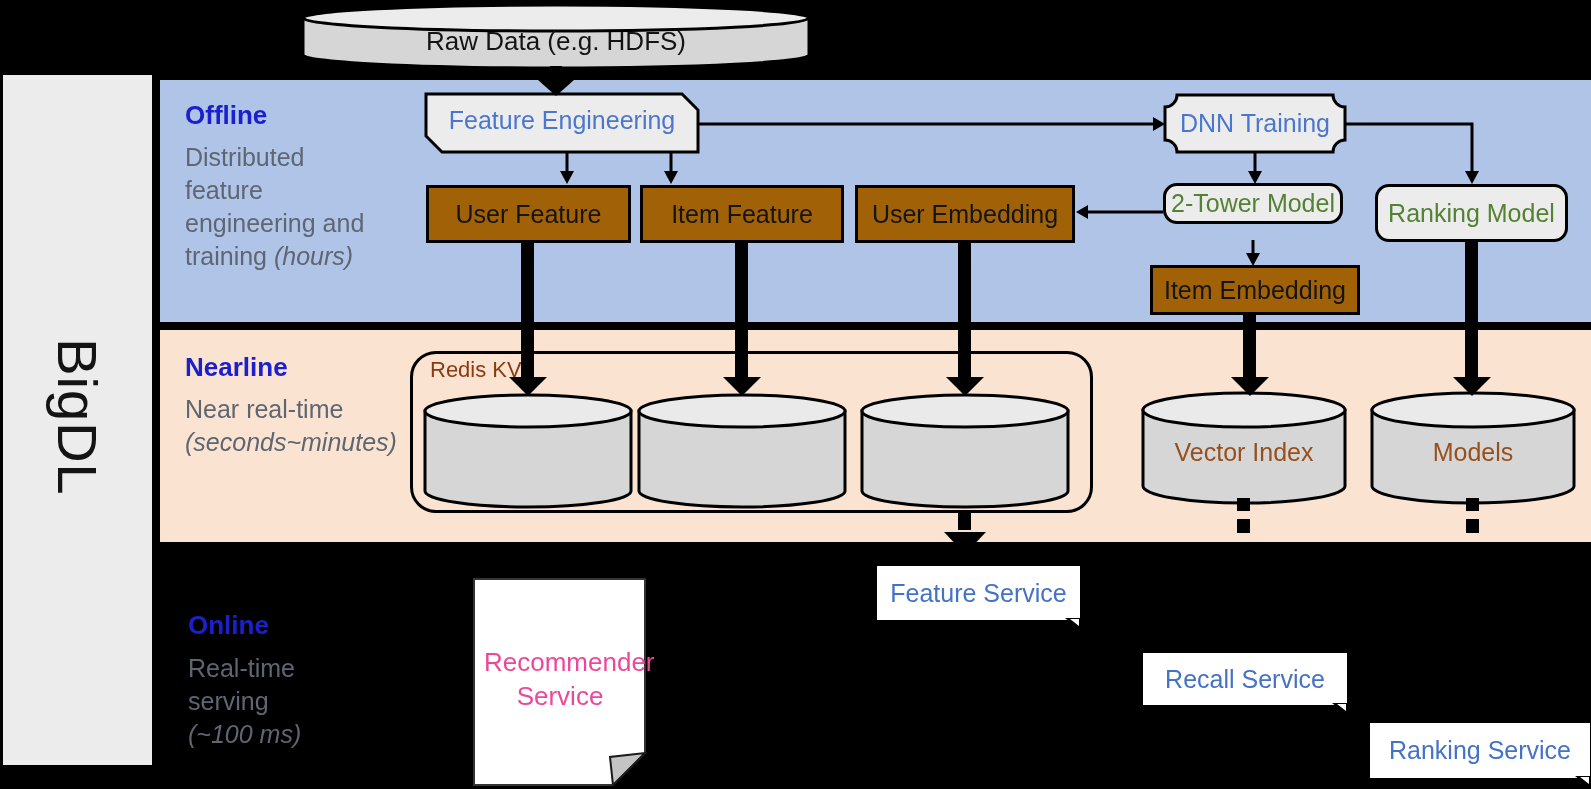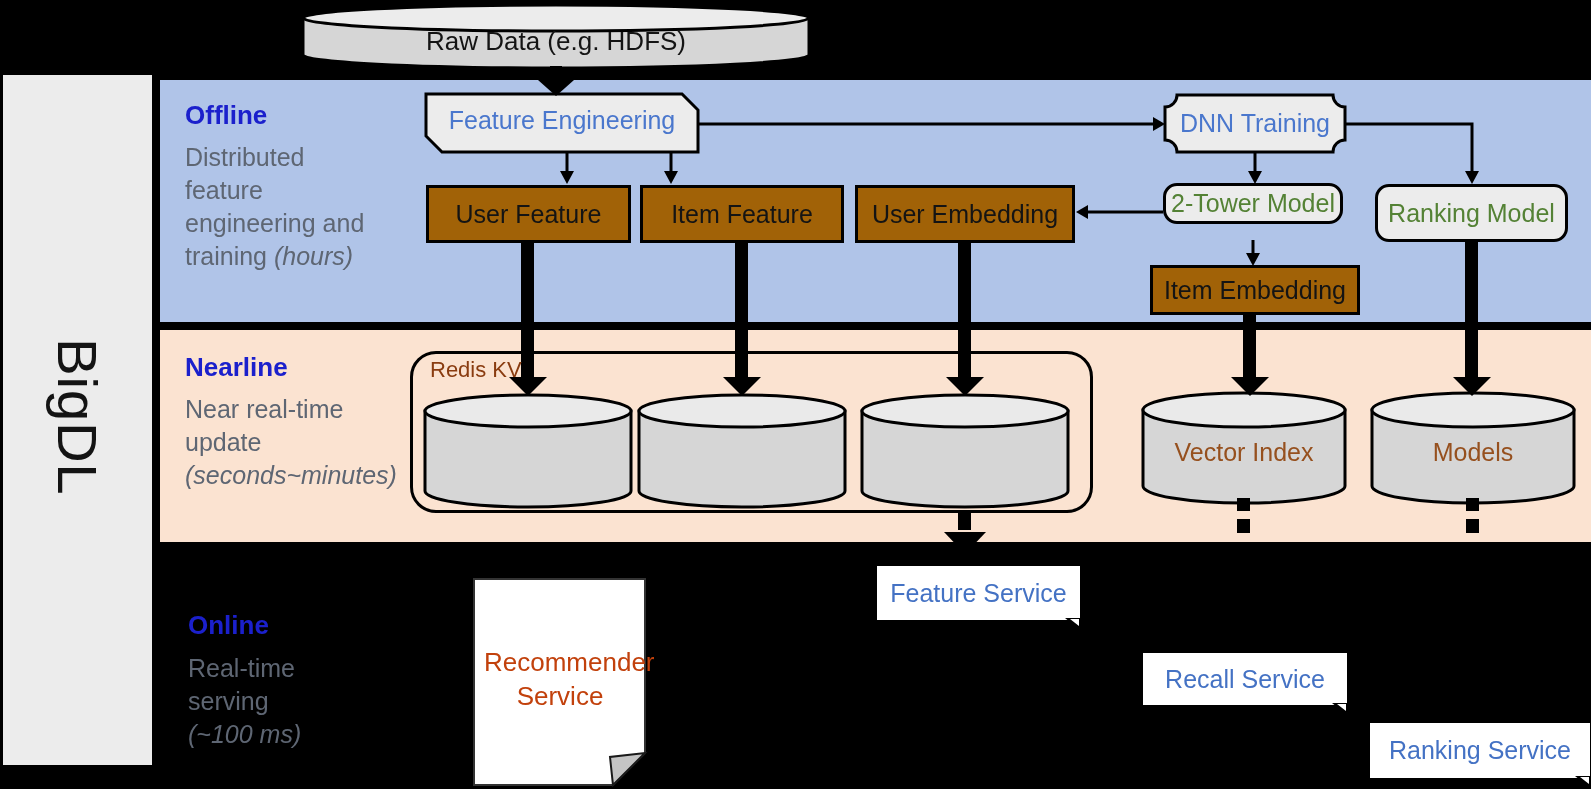--- a/index.html
+++ b/index.html
@@ -29,21 +29,21 @@
   .redis-title{left:430px;top:357px;font-size:22px;color:#8a3c10;}
   .raw-label{left:306px;top:26px;width:500px;text-align:center;font-size:26px;color:#141414;}
   
   .svc{background:#fff;color:#4472c4;font-size:25px;position:absolute;
        display:flex;align-items:center;justify-content:center;}
   .svc::after{content:"";position:absolute;right:0;bottom:-10px;width:0;height:0;
               border-left:15px solid transparent;border-top:12px solid #000;}
   .svc::before{content:"";position:absolute;right:1px;bottom:-6px;width:0;height:0;
                border-left:9px solid transparent;border-top:7px solid #fff;z-index:1;}
   .doc-label{left:484px;top:645px;width:152px;text-align:center;font-size:26px;
-             line-height:34px;color:#c2410c;}
+             line-height:34px;color:#ec4899;}
   svg.overlay{position:absolute;left:0;top:0;}
 </style>
 </head>
 <body>
 
 <div class="stage">
 
   <div class="abs sidebar">
     <div class="abs brand">BigDL</div>
   </div>
@@ -136,21 +136,20 @@
   <div class="abs sec-desc" style="left:185px;top:141px;width:200px;">
     <div>Distributed</div>
     <div>feature</div>
     <div>engineering and</div>
     <div><span>training </span><span class="it">(hours)</span></div>
   </div>
 
   <div class="abs sec-title" style="left:185px;top:352px;">Nearline</div>
   <div class="abs sec-desc" style="left:185px;top:393px;width:240px;">
     <div>Near real-time</div>
-    <div>update</div>
     <div class="it">(seconds~minutes)</div>
   </div>
 
   <div class="abs sec-title" style="left:188px;top:610px;">Online</div>
   <div class="abs sec-desc" style="left:188px;top:652px;width:220px;">
     <div>Real-time</div>
     <div>serving</div>
     <div class="it">(~100 ms)</div>
   </div>
 

